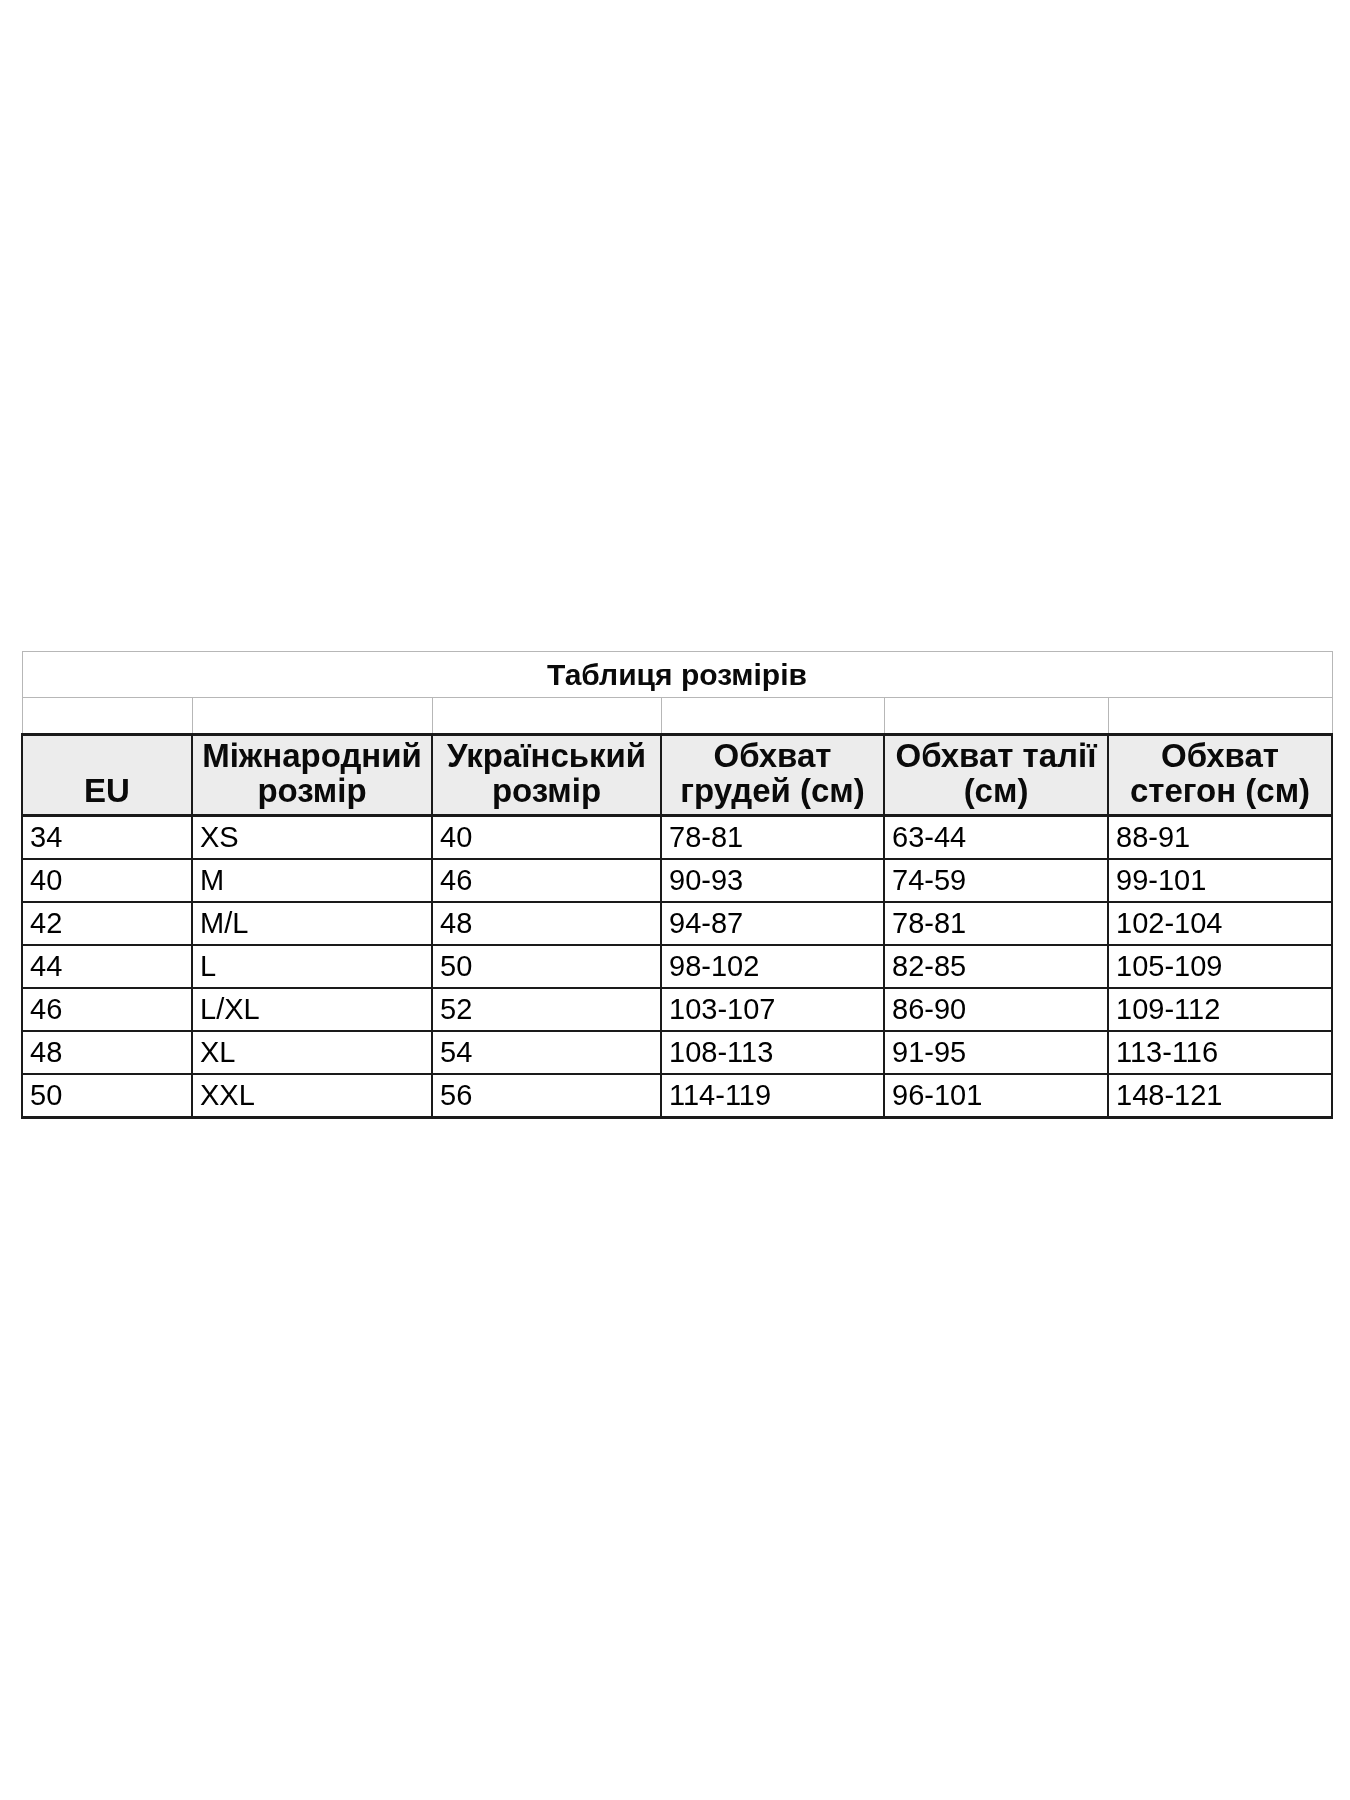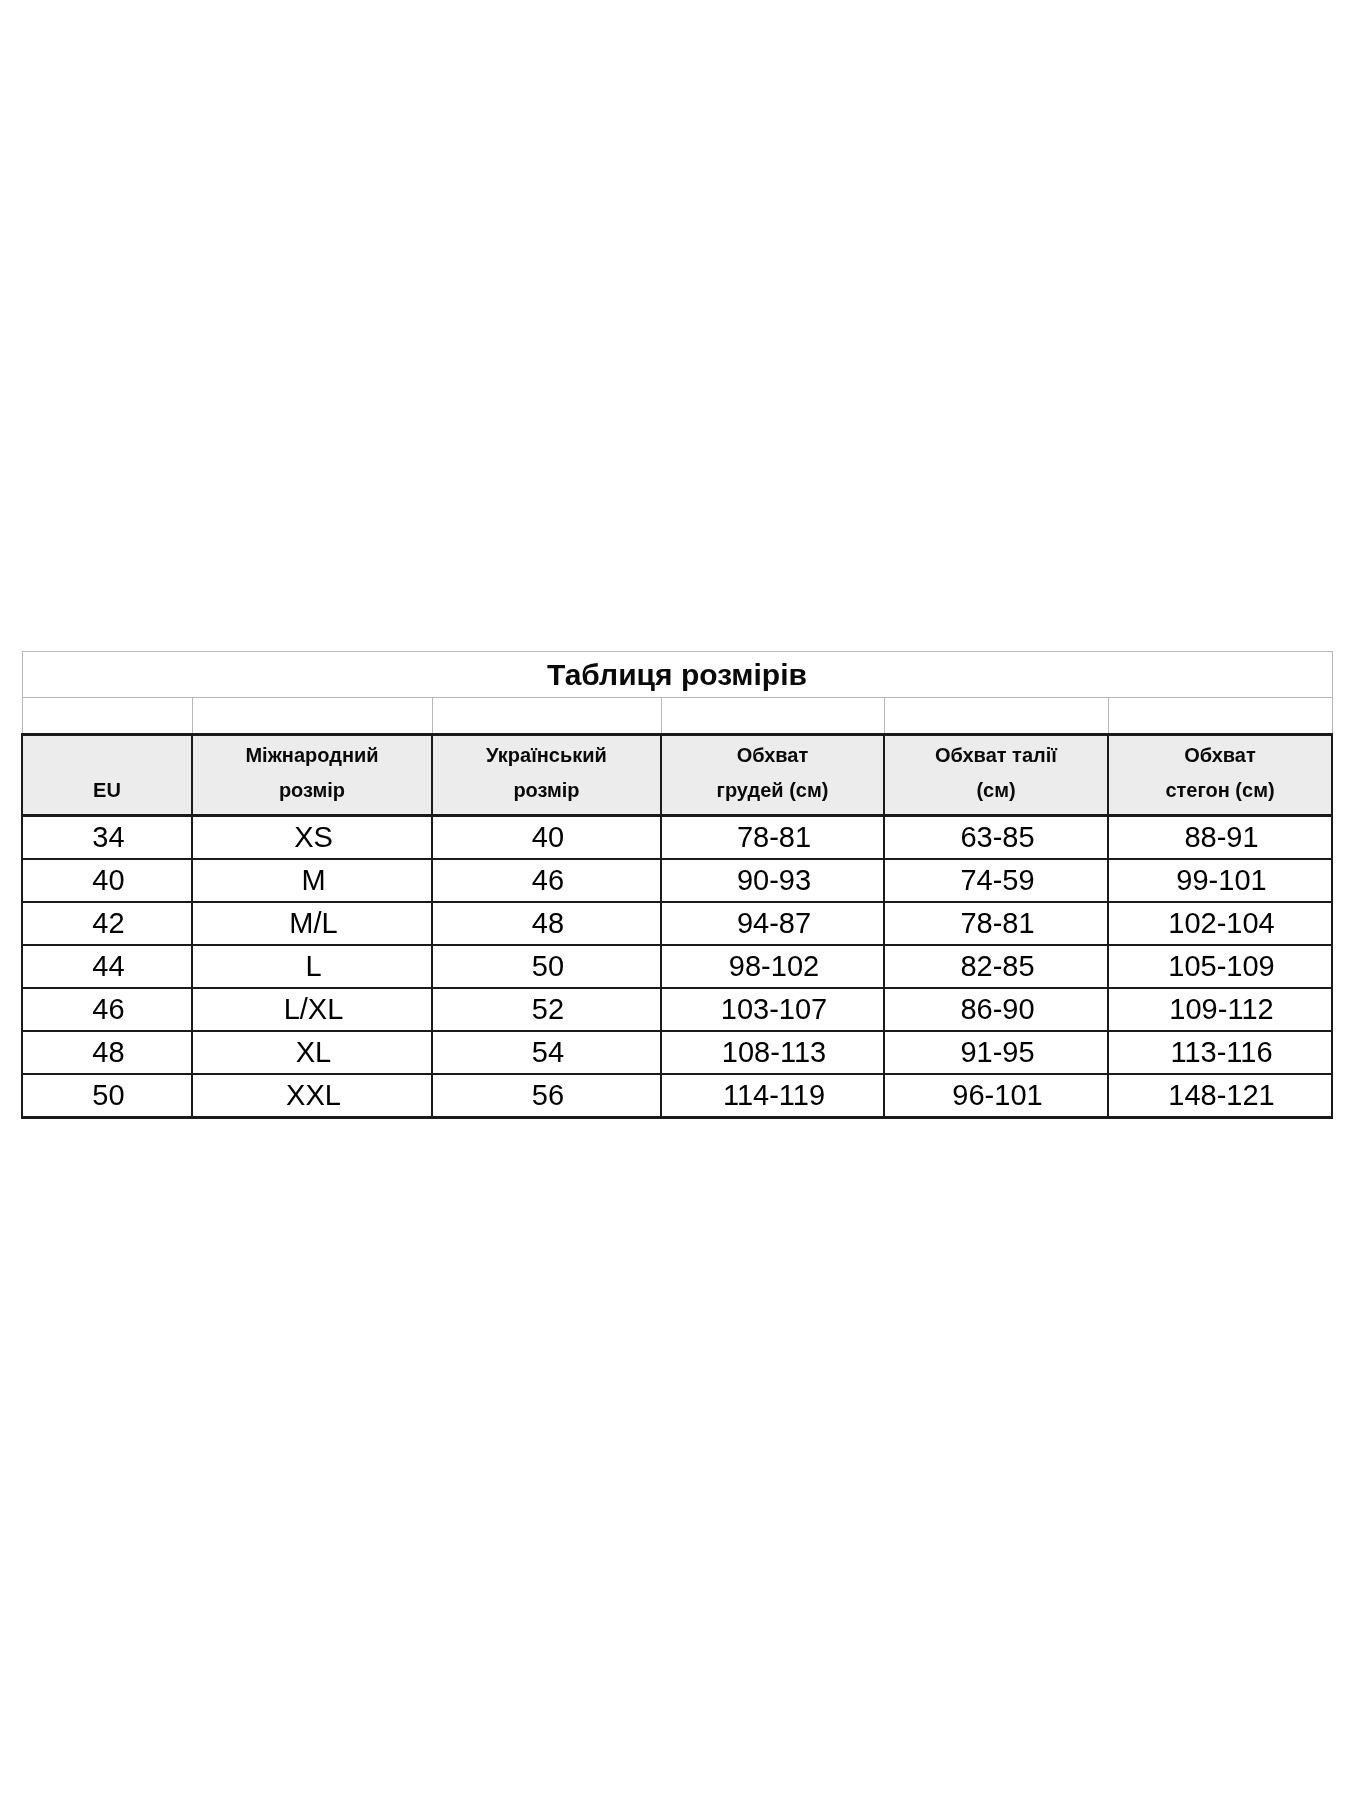--- a/index.html
+++ b/index.html
@@ -45,36 +45,36 @@
     border: 1px solid #b7b7b7;
     background: #ffffff;
   }
   
   tr.header-row th {
     height: 72px;
     background: #ececec;
     border: 2px solid #1a1a1a;
     border-top-width: 3px;
     border-bottom-width: 3px;
-    font-size: 20px;
+    font-size: 33px;
     font-weight: bold;
     line-height: 35px;
     text-align: center;
     vertical-align: bottom;
     padding: 0 4px 6px 4px;
     white-space: pre-line;
     color: #0a0a0a;
   }
   
   tr.data-row td {
     height: 41px;
     border: 2px solid #1a1a1a;
     font-size: 29px;
     font-weight: normal;
-    text-align: center;
+    text-align: left;
     vertical-align: middle;
     padding: 0 4px 0 7px;
     white-space: nowrap;
     background: #ffffff;
     color: #000000;
   }
   tr.data-row.last td {
     border-bottom-width: 3px;
   }
 </style>
@@ -114,21 +114,21 @@
         <th>Обхват талії
 (см)</th>
         <th>Обхват
 стегон (см)</th>
       </tr>
       <tr class="data-row">
         <td>34</td>
         <td>XS</td>
         <td>40</td>
         <td>78-81</td>
-        <td>63-85</td>
+        <td>63-44</td>
         <td>88-91</td>
       </tr>
       <tr class="data-row">
         <td>40</td>
         <td>M</td>
         <td>46</td>
         <td>90-93</td>
         <td>74-59</td>
         <td>99-101</td>
       </tr>

